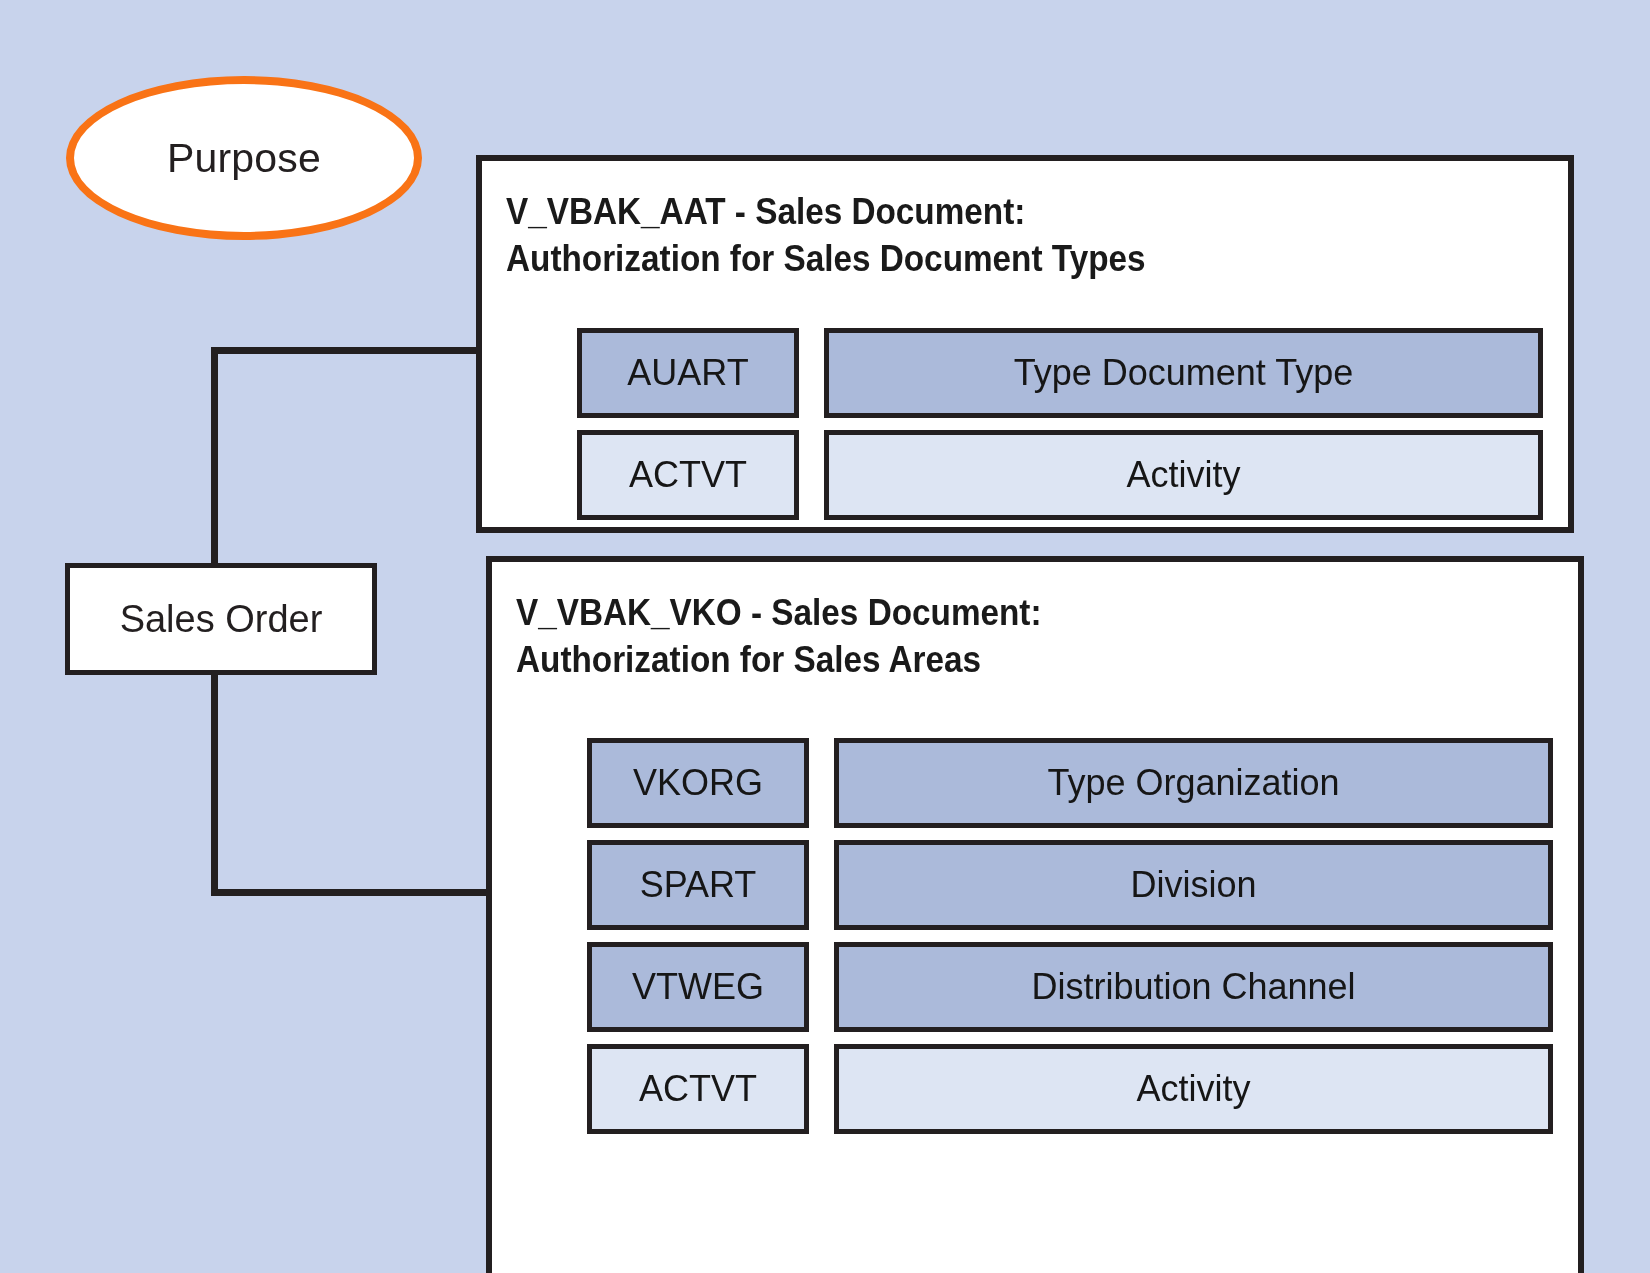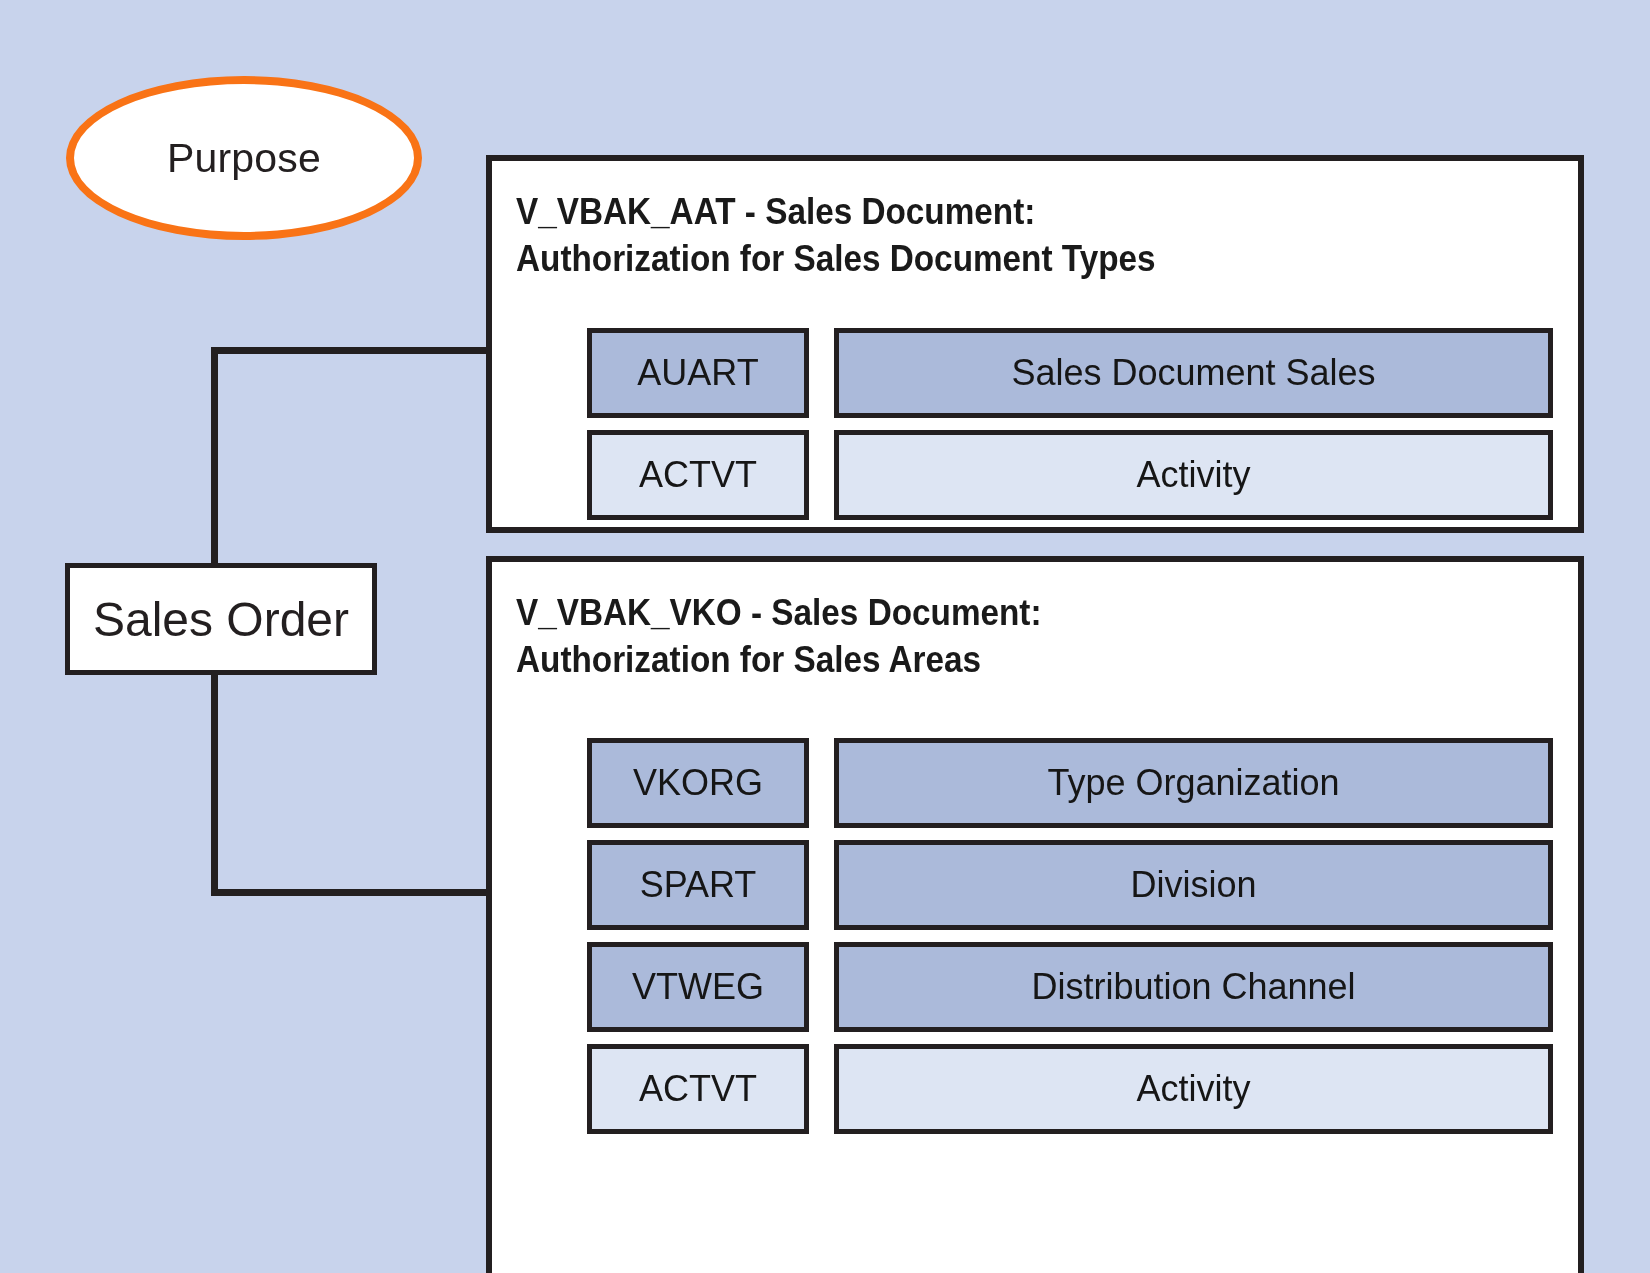--- a/index.html
+++ b/index.html
@@ -73,33 +73,33 @@
     width: 312px;
     height: 112px;
     border: 5px solid #231f20;
     background: #ffffff;
     box-sizing: border-box;
     display: flex;
     align-items: center;
     justify-content: center;
   }
   #sales-order-node .label {
-    font-size: 48px;
+    font-size: 38px;
     color: #231f20;
   }
 
   
   .panel {
     position: absolute;
     background: #ffffff;
     border: 6px solid #231f20;
     box-sizing: border-box;
   }
   #panel-aat {
-    left: 486px;
+    left: 476px;
     top: 155px;
     width: 1098px;
     height: 378px;
   }
   #panel-vko {
     left: 486px;
     top: 556px;
     width: 1098px;
     height: 737px;
   }
@@ -176,21 +176,21 @@
   <div id="sales-order-node">
     <span class="label">Sales Order</span>
   </div>
 
   <div class="panel" id="panel-aat">
     <div class="panel-title">V_VBAK_AAT - Sales Document:
 Authorization for Sales Document Types</div>
     <div class="field-list">
       <div class="field-row fill-dark">
         <div class="field-code">AUART</div>
-        <div class="field-desc">Sales Document Sales</div>
+        <div class="field-desc">Type Document Type</div>
       </div>
       <div class="field-row fill-light">
         <div class="field-code">ACTVT</div>
         <div class="field-desc">Activity</div>
       </div>
     </div>
   </div>
 
   <div class="panel" id="panel-vko">
     <div class="panel-title">V_VBAK_VKO - Sales Document:

